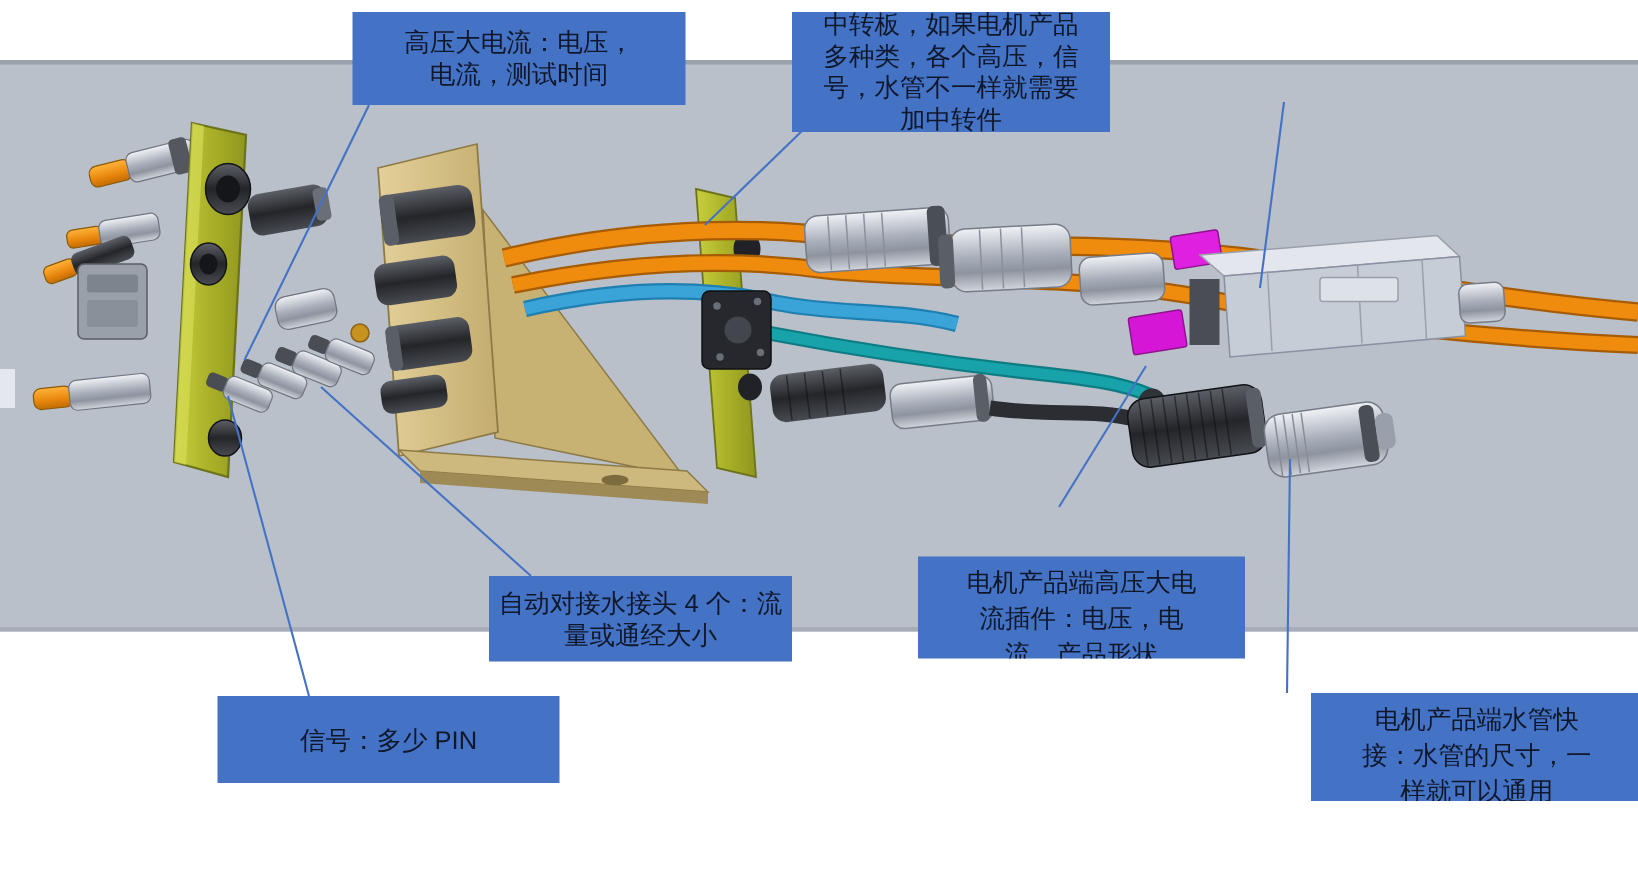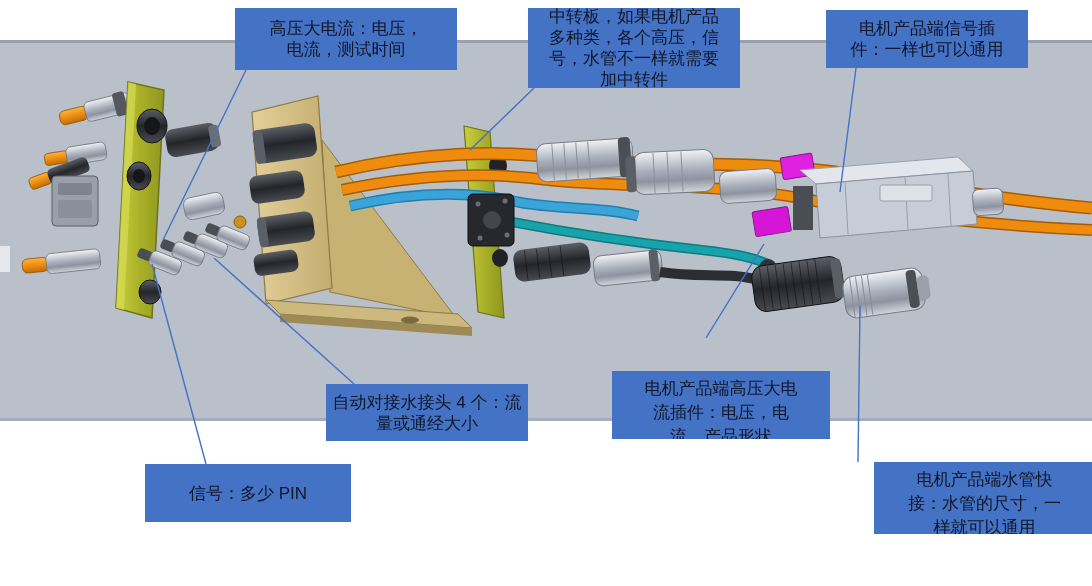--- a/index.html
+++ b/index.html
@@ -15,21 +15,21 @@
     display:flex;align-items:center;justify-content:center;
     box-sizing:border-box;overflow:hidden;
   }
   .callout span{display:block;width:100%;}
   .c1{left:235px;top:8px;width:222px;height:62px;padding:0 30px;}
   .c2{left:528px;top:8px;width:212px;height:80px;padding:0 16px;}
   .c3{left:826px;top:10px;width:202px;height:58px;padding:0 17px;}
   .c4{left:612px;top:338px;width:218px;height:68px;padding:6px 25px;
       align-items:flex-start;line-height:24px;margin-top:33px;}
   .c5{left:326px;top:384px;width:202px;height:57px;padding:0 0;}
-  .c6{left:145px;top:464px;width:206px;height:58px;padding:0 20px;}
+  .c6{left:145px;top:464px;width:228px;height:58px;padding:0 20px;}
   .c7{left:843px;top:462px;width:221px;height:72px;padding:6px 26px;
       align-items:flex-start;line-height:24px;margin-left:31px;}
 </style>
 </head>
 <body>
 
 <div class="canvas">
 
   <svg class="scene" width="1092" height="586" viewBox="0 0 1092 586">
     <defs>
@@ -262,23 +262,20 @@
       <path d="M 858,462 L 860,306"></path>
     </g>
   </svg>
 
   <div class="callout c1">
     <span>高压大电流：电压，电流，测试时间</span>
   </div>
   <div class="callout c2">
     <span>中转板，如果电机产品多种类，各个高压，信号，水管不一样就需要加中转件</span>
   </div>
-  <div class="callout c3">
-    <span>电机产品端信号插件：一样也可以通用</span>
-  </div>
   <div class="callout c4">
     <span>电机产品端高压大电流插件：电压，电流，产品形状</span>
   </div>
   <div class="callout c5">
     <span>自动对接水接头 4 个：流量或通经大小</span>
   </div>
   <div class="callout c6">
     <span>信号：多少 PIN</span>
   </div>
   <div class="callout c7">

